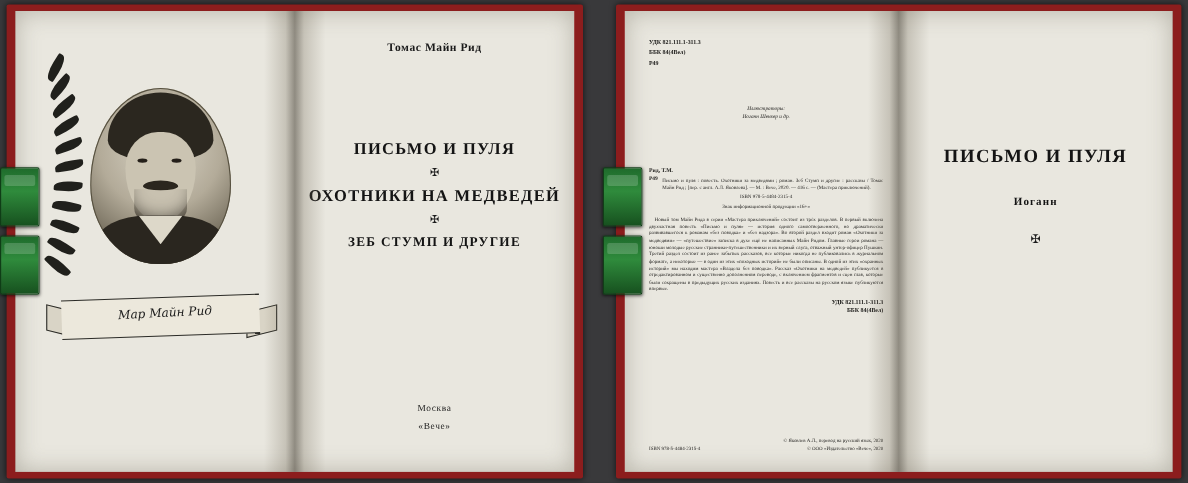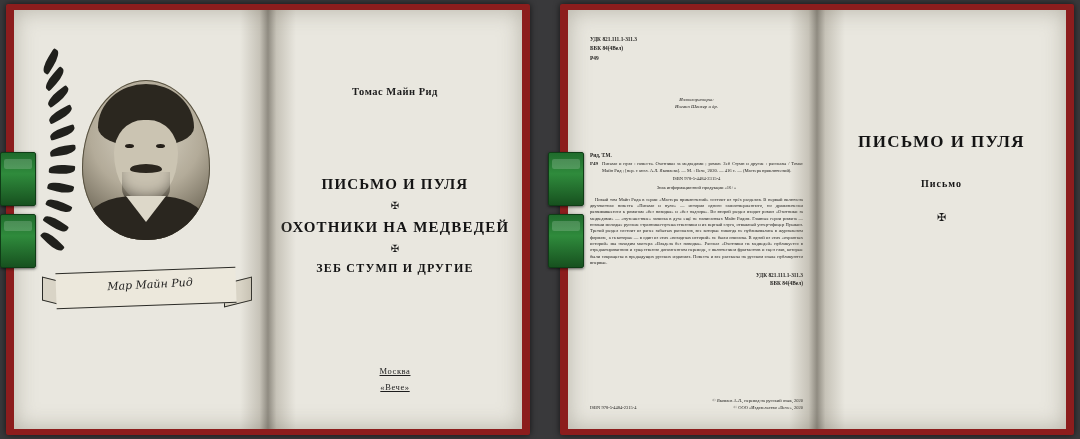--- a/index.html
+++ b/index.html
@@ -58,34 +58,34 @@
     background:rgba(255,255,255,.18);border-radius:2px;
   }
   .clip.c1{left:0px;top:152px;}
   .clip.c2{left:0px;top:214px;}
   .clip.c3{left:548px;top:152px;}
   .clip.c4{left:548px;top:214px;}
 
   
   .author{
     text-align:center;font-size:10.5px;font-weight:bold;letter-spacing:.5px;
-    color:#1b1b1b;margin-top:76px;
+    color:#1b1b1b;margin-top:28px;
   }
   .title-block{margin-top:78px;text-align:center;}
   .tline{
     font-size:15px;font-weight:bold;letter-spacing:1.2px;color:#141414;
     line-height:1.25;
   }
   .tline.small{font-size:12px;}
   .orn{
     font-size:10px;color:#1a1a1a;margin:7px 0;line-height:1;
   }
   .imprint{
     position:absolute;left:0;right:0;bottom:34px;text-align:center;
-    font-size:8.5px;color:#1d1d1d;letter-spacing:.6px;line-height:1.9;text-decoration:underline;
+    font-size:8.5px;color:#1d1d1d;letter-spacing:.6px;line-height:1.9;
   }
 
   
   .fronti{
     position:absolute;left:26px;top:52px;width:210px;height:300px;
   }
   .oval{
     position:absolute;left:42px;top:18px;width:128px;height:160px;
     border-radius:50% 50% 48% 48%/55% 55% 45% 45%;
     background:
@@ -280,21 +280,21 @@
               <div>© Яковлев А.Л., перевод на русский язык, 2020</div>
               <div>© ООО «Издательство «Вече», 2020</div>
             </div>
           </div>
         </div>
       </div>
 
       <div class="page r">
         <div class="halftitle">
           <div class="h1">ПИСЬМО И ПУЛЯ</div>
-          <div class="h2">Письмо</div>
+          <div class="h2">Иоганн</div>
           <div class="orn2">✠</div>
         </div>
       </div>
 
       <div class="gutter"></div>
     </div>
   </div>
 
   <div class="clip c1"></div>
   <div class="clip c2"></div>

